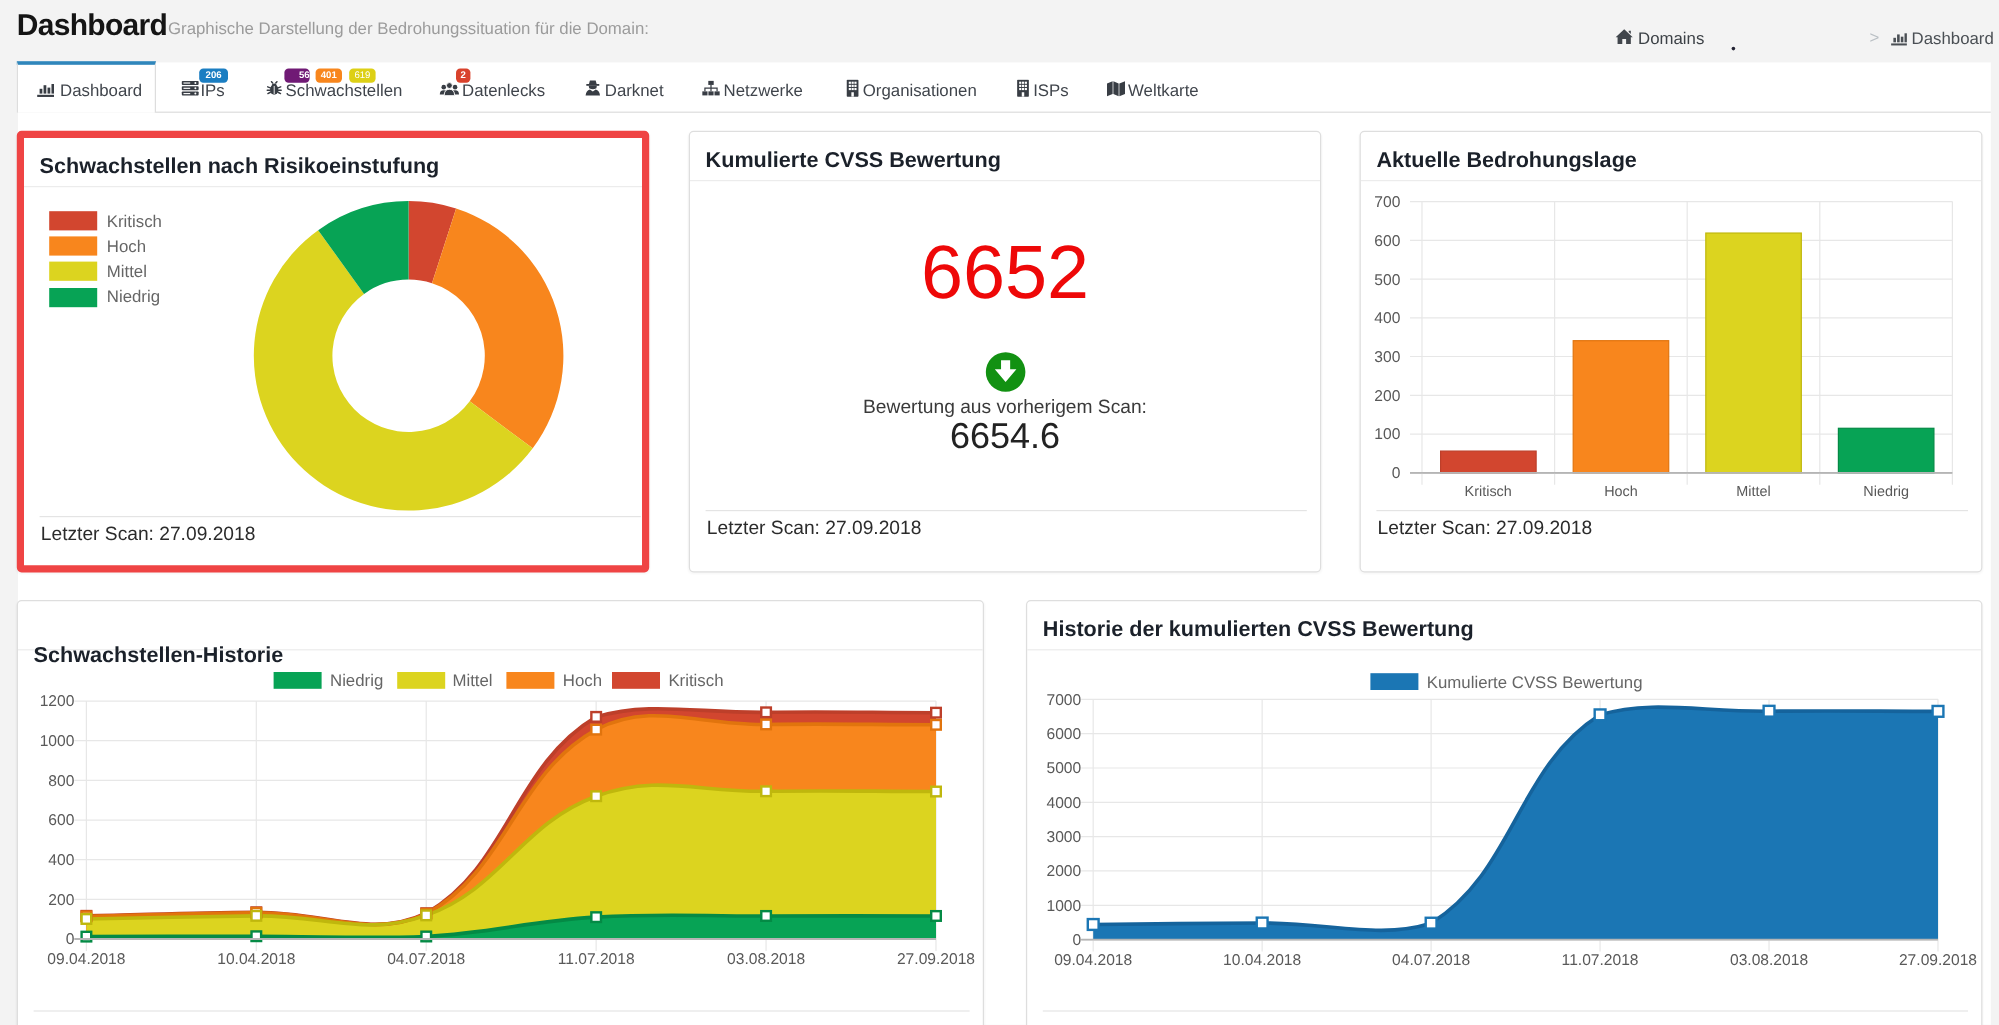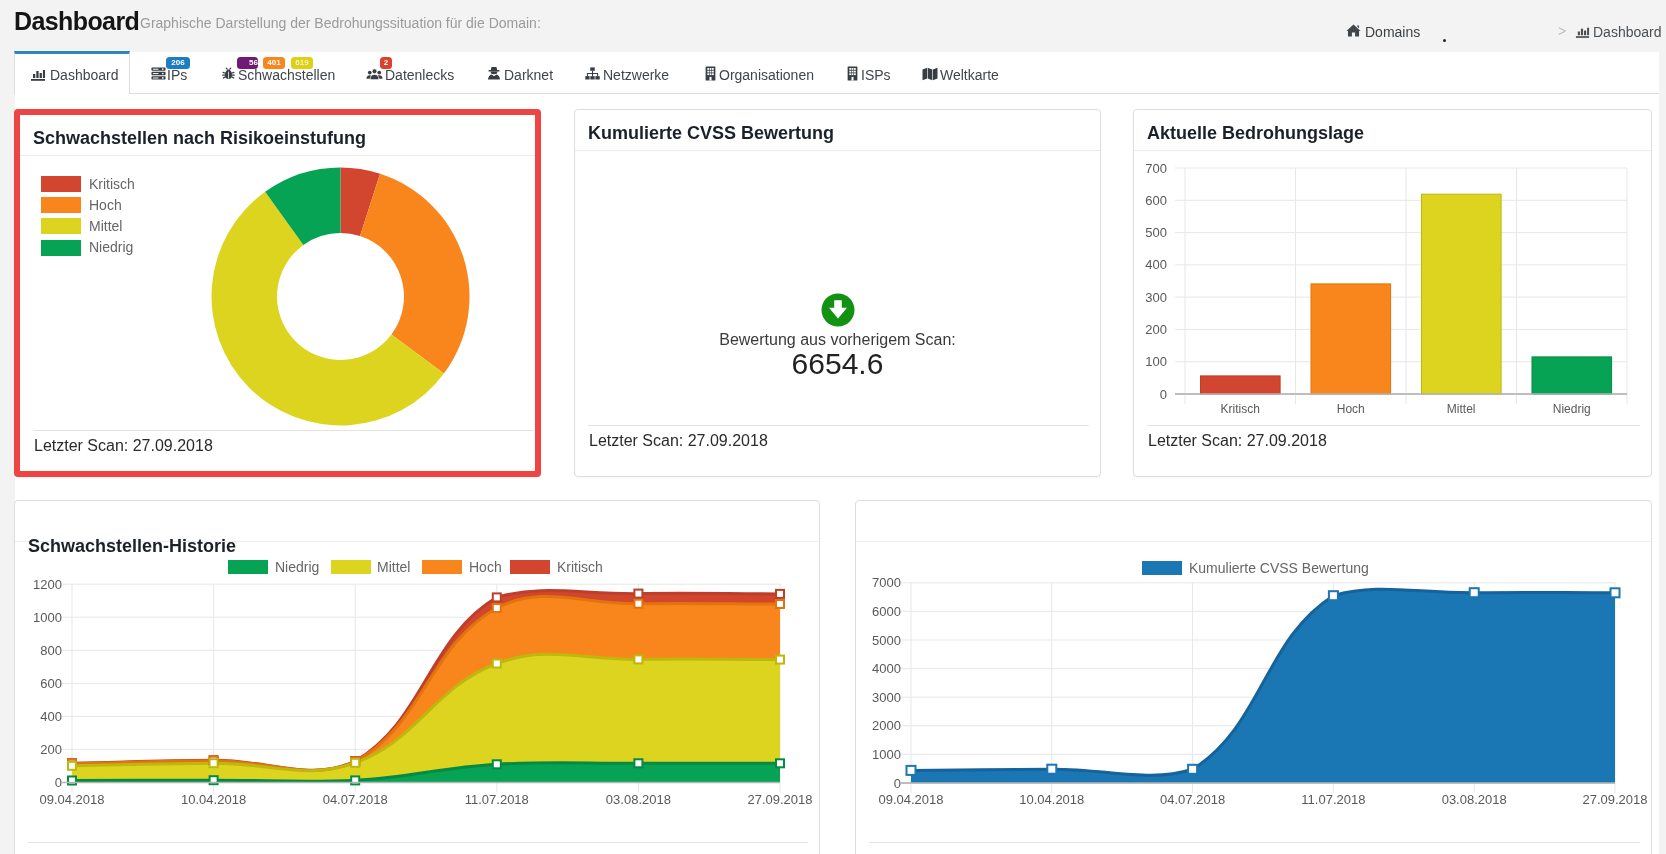--- a/index.html
+++ b/index.html
@@ -148,20 +148,21 @@
       <div style="position:absolute;left:21px;top:83.6px;width:40px;height:16px;background:#07a355;"></div>
       <div style="position:absolute;left:69px;top:83.1px;font-size:14px;color:#666;">Niedrig</div>
     </div>
     <div style="position:absolute;left:13px;top:315px;width:501px;height:1px;background:#e4e4e4;"></div>
     <div style="position:absolute;left:14px;top:322px;font-size:16px;color:#2b2b2b;">Letzter Scan: 27.09.2018</div>
   </div>
 <div style="position:absolute;left:574px;top:109px;width:527px;height:368px;background:#fff;border:1px solid #dedede;border-radius:4px;box-shadow:0 1px 2px rgba(0,0,0,.04);">
 <div style="position:absolute;left:0;top:0;width:100%;height:41px;border-bottom:1px solid #ececec;"></div>
 <div style="position:absolute;left:13px;top:13px;font-size:18px;font-weight:bold;color:#1b212a;">Kumulierte CVSS Bewertung</div>
 
+<div style="position:absolute;left:0;top:81px;width:100%;text-align:center;font-size:63px;color:#ee0808;">6652</div>
 <svg style="position:absolute;left:246px;top:183px" width="34" height="34" viewBox="0 0 34 34">
 <circle cx="17" cy="17" r="16.5" fill="#129112"></circle>
 <path d="M13.2 7.2 L20.8 7.2 L20.8 14.8 L26 14.8 L17 25.4 L8 14.8 L13.2 14.8 Z" fill="#fff"></path>
 </svg>
 <div style="position:absolute;left:0;top:221px;width:100%;text-align:center;font-size:16px;color:#3a3a3a;">Bewertung aus vorherigem Scan:</div>
 <div style="position:absolute;left:0;top:237px;width:100%;text-align:center;font-size:30px;color:#222;">6654.6</div>
 <div style="position:absolute;left:13px;top:315px;width:501px;height:1px;background:#e4e4e4;"></div>
     <div style="position:absolute;left:14px;top:322px;font-size:16px;color:#2b2b2b;">Letzter Scan: 27.09.2018</div>
   </div>
 <div style="position:absolute;left:1133px;top:109px;width:519px;height:368px;background:#fff;border:1px solid #dedede;border-radius:4px;box-shadow:0 1px 2px rgba(0,0,0,.04);">
@@ -271,20 +272,21 @@
     <div style="position:absolute;left:316px;top:59px;width:40px;height:14px;background:#dcd41f;"></div>
     <div style="position:absolute;left:362px;top:58px;font-size:14px;color:#666;">Mittel</div>
     <div style="position:absolute;left:407px;top:59px;width:40px;height:14px;background:#f8861d;"></div>
     <div style="position:absolute;left:454px;top:58px;font-size:14px;color:#666;">Hoch</div>
     <div style="position:absolute;left:495px;top:59px;width:40px;height:14px;background:#d2462f;"></div>
     <div style="position:absolute;left:542px;top:58px;font-size:14px;color:#666;">Kritisch</div>
     <div style="position:absolute;left:13px;top:341px;width:780px;height:1px;background:#e4e4e4;"></div>
   </div>
 <div style="position:absolute;left:855px;top:500px;width:797px;height:380px;background:#fff;border:1px solid #dedede;border-radius:4px;box-shadow:0 1px 2px rgba(0,0,0,.04);">
 <div style="position:absolute;left:0;top:0;width:100%;height:41px;border-bottom:1px solid #ececec;"></div>
+<div style="position:absolute;left:13px;top:13px;font-size:18px;font-weight:bold;color:#1b212a;">Historie der kumulierten CVSS Bewertung</div>
 <svg style="position:absolute;left:0;top:0" width="795" height="358" viewBox="0 0 795 358">
       <line x1="45.0" y1="81.8" x2="759.0" y2="81.8" stroke="#e7e7e7" stroke-width="1"></line>
       <text x="45.0" y="86.3" font-size="13" fill="#595959" text-anchor="end">7000</text>
       <line x1="45.0" y1="110.4" x2="759.0" y2="110.4" stroke="#e7e7e7" stroke-width="1"></line>
       <text x="45.0" y="114.9" font-size="13" fill="#595959" text-anchor="end">6000</text>
       <line x1="45.0" y1="139.0" x2="759.0" y2="139.0" stroke="#e7e7e7" stroke-width="1"></line>
       <text x="45.0" y="143.5" font-size="13" fill="#595959" text-anchor="end">5000</text>
       <line x1="45.0" y1="167.6" x2="759.0" y2="167.6" stroke="#e7e7e7" stroke-width="1"></line>
       <text x="45.0" y="172.1" font-size="13" fill="#595959" text-anchor="end">4000</text>
       <line x1="45.0" y1="196.2" x2="759.0" y2="196.2" stroke="#e7e7e7" stroke-width="1"></line>

